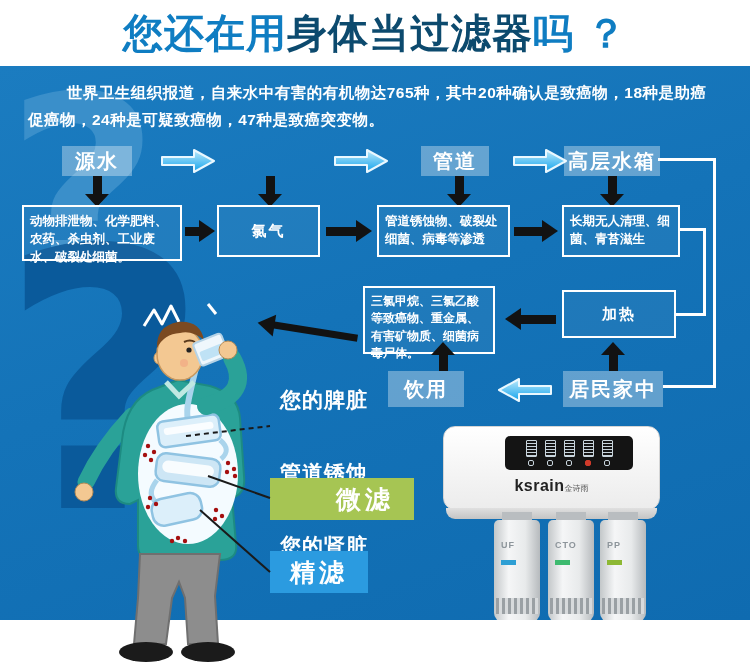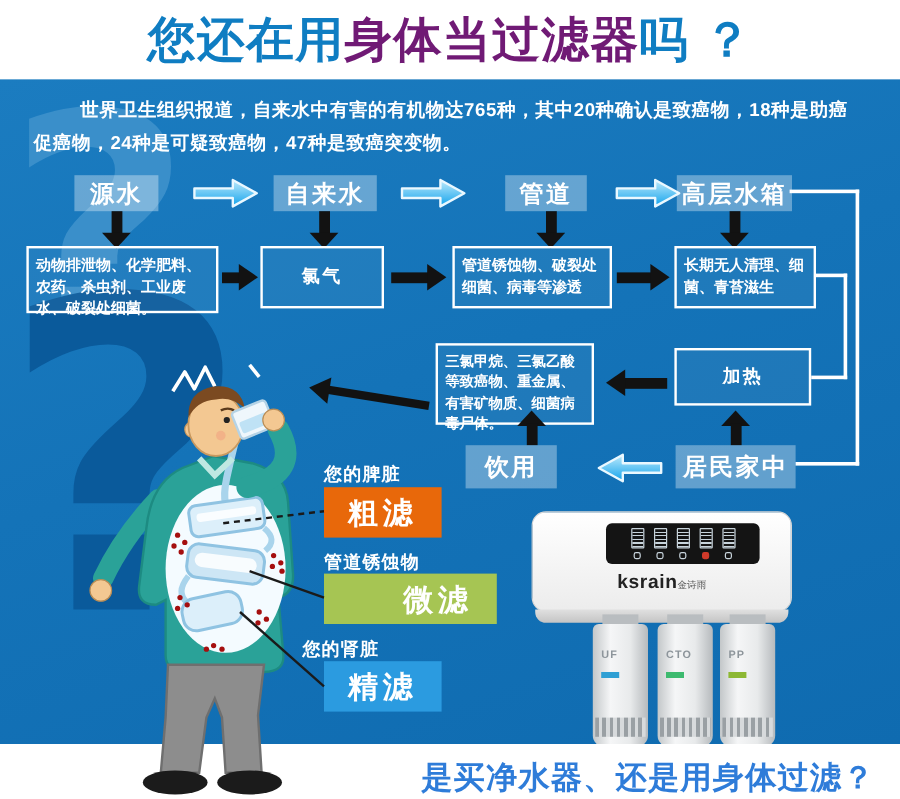--- a/index.html
+++ b/index.html
@@ -2,21 +2,21 @@
 <html><head>
 <meta charset="utf-8">
 <style>
   html,body{margin:0;padding:0;}
   .canvas{position:relative;width:750px;height:666px;background:#ffffff;overflow:hidden;
     font-family:"Liberation Sans","DejaVu Sans",sans-serif;}
   
   .title-bar{position:absolute;left:0;top:0;width:750px;height:66px;background:#fff;
     display:flex;align-items:center;justify-content:center;z-index:4;}
   .title-bar .t{font-size:40px;font-weight:bold;letter-spacing:1px;white-space:nowrap;}
-  .t-blue{color:#0f7dc2;} .t-black{color:#701a75;}
+  .t-blue{color:#0f7dc2;} .t-black{color:#0c4a6e;}
   
   .panel{position:absolute;left:0;top:66px;width:750px;height:554px;z-index:1;
     background:linear-gradient(160deg,#1b7cc0 0%,#1473b8 45%,#0f6bb0 100%);overflow:hidden;}
   .qmark{position:absolute;font-family:"DejaVu Sans",sans-serif;font-weight:bold;line-height:1;z-index:0;}
   .q-light{left:6px;top:-4px;font-size:265px;color:#3a8fca;}
   .q-dark{left:0px;top:138px;font-size:360px;color:#0a5a9b;}
   .q-dot{position:absolute;left:140px;top:446px;width:96px;height:62px;border-radius:50%;
     background:radial-gradient(ellipse at 35% 30%,#2f8ac6,#176fae 70%);transform:rotate(-12deg);z-index:0;}
   .intro{position:absolute;left:28px;top:13px;width:694px;color:#fff;font-weight:bold;
     font-size:15.5px;line-height:1.75;letter-spacing:.5px;text-indent:2.5em;z-index:2;}
@@ -32,22 +32,22 @@
   
   .shaft{position:absolute;background:#121212;z-index:2;}
   .tri{position:absolute;width:0;height:0;z-index:2;}
   .agrp{position:absolute;z-index:2;}
   
   .conn{position:absolute;background:#fff;z-index:1;}
   
   .cyarr{position:absolute;z-index:2;overflow:visible;}
   .flip{transform:scaleX(-1);}
   
-  .olabel{position:absolute;width:98px;text-align:left;color:#fff;font-weight:bold;
-    font-size:15px;letter-spacing:1px;z-index:2;}
+  .olabel{position:absolute;width:98px;text-align:right;color:#fff;font-weight:bold;
+    font-size:21px;letter-spacing:1px;z-index:2;}
   .obox{position:absolute;width:98px;height:42px;display:flex;align-items:center;justify-content:center;
     color:#fff;font-size:25px;font-weight:bold;letter-spacing:4px;z-index:2;}
   .ob-orange{background:#e8680a;} .ob-green{background:#a6c553;padding-left:46px;} .ob-blue{background:#2b9be0;}
   
   .man{position:absolute;left:58px;top:298px;z-index:3;}
   
   .pur{position:absolute;left:443px;top:424px;width:217px;height:214px;z-index:2;}
   .pur-body{position:absolute;left:0;top:2px;width:217px;height:84px;border-radius:12px;
     background:linear-gradient(#ffffff,#ececec);border:1px solid #d5d5d5;box-sizing:border-box;}
   .pur-lip{position:absolute;left:3px;top:84px;width:211px;height:11px;border-radius:0 0 9px 9px;
@@ -105,21 +105,20 @@
     <div class="qmark q-light">?</div>
     <div class="qmark q-dark">?</div>
     <div class="q-dot"></div>
 
     <div class="intro">世界卫生组织报道，自来水中有害的有机物达765种，其中20种确认是致癌物，18种是助癌促癌物，24种是可疑致癌物，47种是致癌突变物。</div>
 
     <div class="tag" style="left:62px;top:80px;width:70px">源水</div>
     <svg class="cyarr" style="left:160px;top:82px" width="56" height="26">
         <use href="#cyarr"></use>
       </svg>
-    <div class="tag" style="left:228px;top:80px;width:86px">自来水</div>
     <svg class="cyarr" style="left:333px;top:82px" width="56" height="26">
         <use href="#cyarr"></use>
       </svg>
     <div class="tag" style="left:421px;top:80px;width:68px">管道</div>
     <svg class="cyarr" style="left:512px;top:82px" width="56" height="26">
         <use href="#cyarr"></use>
       </svg>
     <div class="tag" style="left:564px;top:80px;width:96px">高层水箱</div>
 
     <div>
@@ -177,24 +176,23 @@
       <div class="shaft" style="left:609px;top:287px;width:9px;height:18px"></div>
     </div>
 
     <div class="tag2" style="left:388px;top:305px;width:76px">饮用</div>
     <svg class="cyarr flip" style="left:497px;top:311px" width="56" height="26">
         <use href="#cyarr"></use>
       </svg>
     <div class="tag2" style="left:563px;top:305px;width:100px">居民家中</div>
 
     <div class="olabel" style="left:270px;top:320px">您的脾脏</div>
-    <div class="obox ob-orange" style="left:270px;top:340px">粗滤</div>
     <div class="olabel" style="left:270px;top:393px">管道锈蚀物</div>
     <div class="obox ob-green" style="left:270px;top:412px">微滤</div>
-    <div class="olabel" style="left:252px;top:466px">您的肾脏</div>
+    <div class="olabel" style="left:270px;top:466px">您的肾脏</div>
     <div class="obox ob-blue" style="left:270px;top:485px">精滤</div>
   </div>
 
   <svg class="man" width="234" height="368" viewBox="0 0 234 368">
     <polyline points="86,28 96,12 104,26 113,8 121,24" stroke="#fff" stroke-width="3" fill="none" stroke-linejoin="round"></polyline>
     <polyline points="150,6 158,16" stroke="#fff" stroke-width="3" fill="none"></polyline>
     <path d="M74,118 Q44,150 28,184" stroke="#2aa298" stroke-width="17" fill="none" stroke-linecap="round"></path>
     <circle cx="26" cy="194" r="9" fill="#f3c892" stroke="#b98c55" stroke-width="1"></circle>
     <path d="M120,82 L94,92 Q68,104 64,142 L58,190 Q56,206 72,206 L80,202 L80,248 Q80,262 98,262 L162,262 Q180,262 178,246 L174,200 Q188,196 186,178 L182,120 Q180,96 152,88 Z" fill="#2aa298" stroke="#1d8b82" stroke-width="2"></path>
     <ellipse cx="130" cy="176" rx="50" ry="70" fill="#f4fbff"></ellipse>
@@ -300,15 +298,14 @@
       <div class="neck"></div>
         <div class="body"></div>
       <div class="lbl">PP</div>
       <div class="chip chip-olive"></div>
       <div class="ribs"></div>
         <div class="foot"></div>
     </div>
   </div>
 
   <div class="foot-strip"></div>
-  <div class="foot-text">是买净水器、还是用身体过滤？</div>
 
 </div>
 
 </body></html>

